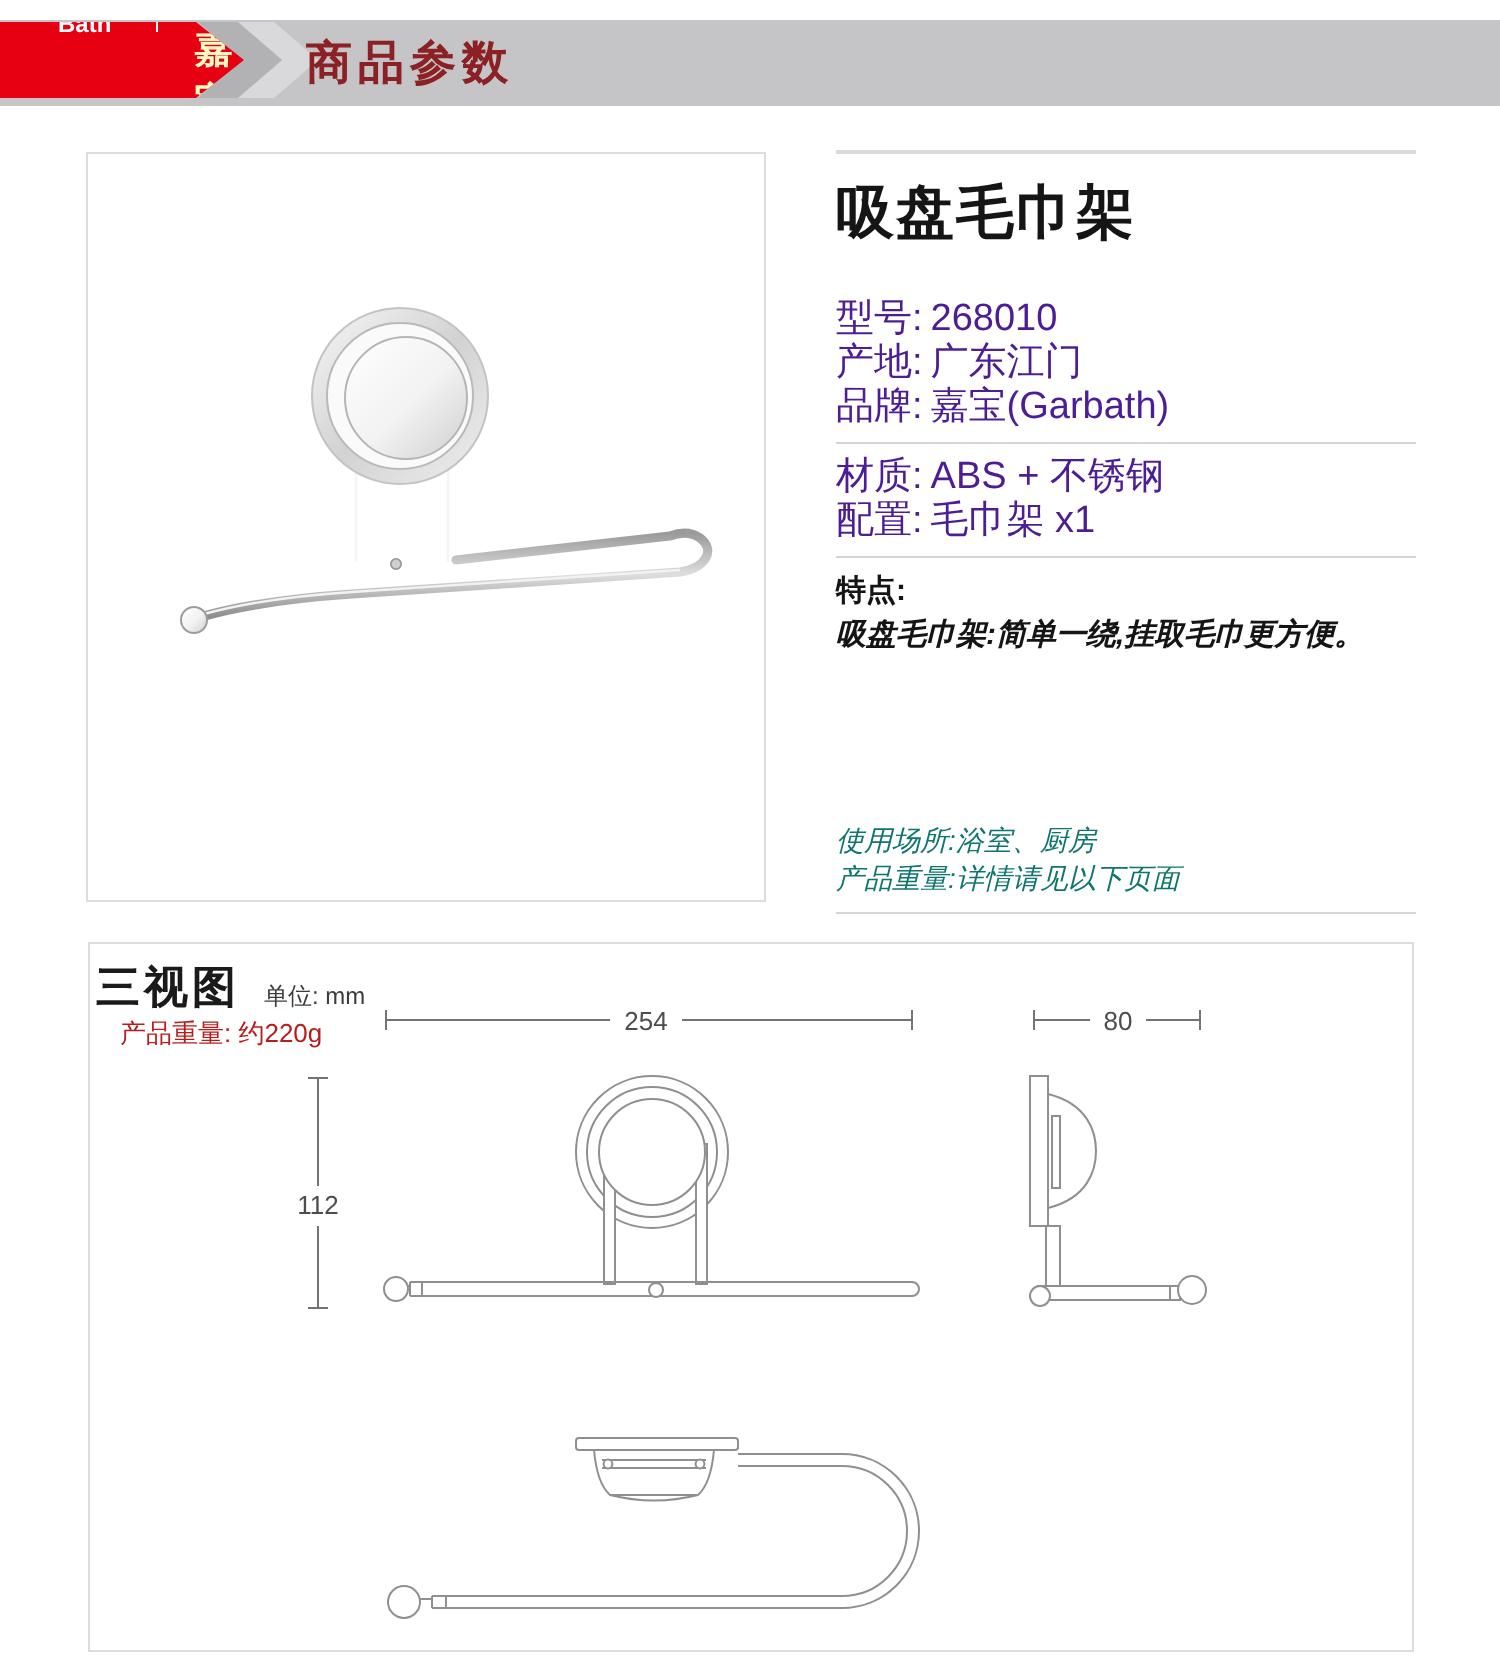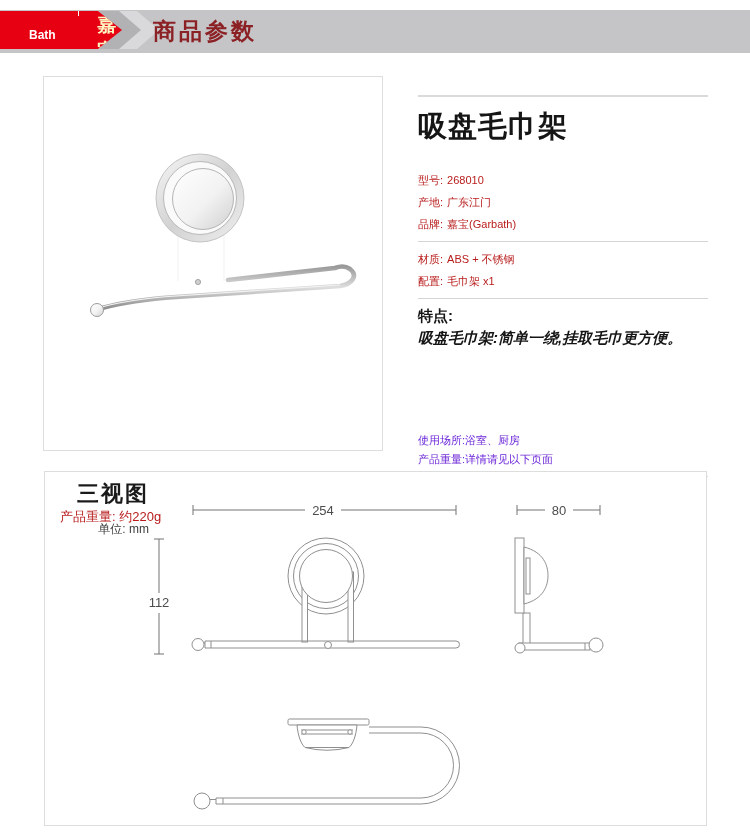--- a/index.html
+++ b/index.html
@@ -22,55 +22,55 @@
   .logo-bar { width:1px; height:20px; background:#fff; margin:0 3px 0 6px; }
   .logo-cn { color:#fef9c3; font-weight:bold; font-size:19px; letter-spacing:1px;margin-top:16px; }
   .banner-title { position:absolute; left:153px; top:0; height:56px; line-height:43px;
     font-size:23px; font-weight:bold; color:#8b2125; letter-spacing:3px; }
 
   
   .photo-box { position:absolute; left:43px; top:76px; width:340px; height:375px;
     background:#fff; border:1px solid #ddd; }
 
   
-  .right-col { position:absolute; left:418px; top:75px; width:290px;margin-top:20px; }
+  .right-col { position:absolute; left:418px; top:75px; width:290px; }
   .rule-top { height:2px; background:#dadadc; margin-bottom:10px; }
   .rule { height:1px; background:#d5d5d7; margin:6px 0; }
   .prod-title { font-size:29px; font-weight:bold; color:#151515; letter-spacing:1px; margin:0 0 22px; }
-  .spec-row { font-size:11px; line-height:22px; color:#b91c1c; white-space:nowrap; }
+  .spec-row { font-size:19px; line-height:22px; color:#4c1d95; white-space:nowrap; }
   .spec-row .lbl { margin-right:4px; }
   .feat-block { margin-top:6px; }
   .feat-title { font-size:15px; font-weight:bold; color:#151515; line-height:22px; }
   .feat-text  { font-size:15px; font-weight:bold; color:#151515; line-height:22px; white-space:nowrap;font-style:italic; }
   .usage-block { margin-top:82px; }
-  .usage-row { font-size:11px; line-height:19px; color:#6d28d9; white-space:nowrap; }
+  .usage-row { font-size:14px; line-height:19px; color:#0f766e; white-space:nowrap;font-style:italic; }
 
   
   .draw-box { position:absolute; left:44px; top:471px; width:663px; height:355px;
     background:#fff; border:1px solid #ddd; }
-  .draw-head { position:absolute; left:32px; top:7px; display:flex; align-items:flex-end; gap:12px;flex-direction:column; }
+  .draw-head { position:absolute; left:3px; top:7px; display:flex; align-items:flex-end; gap:12px; }
   .draw-title { font-size:22px; font-weight:bold; color:#1a1a1a; letter-spacing:2px; }
   .draw-unit { font-size:12px; color:#3c3c3c; padding-bottom:2px; }
   .draw-weight { position:absolute; left:15px; top:36px; font-size:13px; color:#b91c1c; }
   svg { display:block; }
   .views-svg { position:absolute; left:0; top:0; }
 </style>
 </head>
 <body>
 
 <div class="page">
 
   <div class="banner">
     <div class="chev chev2"></div>
     <div class="chev chev1"></div>
     <div class="red-flag">
       <div class="logo">
         <div class="logo-en">
           <div>Gar</div>
-          <div style="padding-left:5px;margin-top:23px;">Bath</div>
+          <div style="padding-left:5px;">Bath</div>
         </div>
         <svg class="logo-roof" width="26" height="14" viewBox="0 0 26 14">
           <polyline points="1,13 12,2 23,11" fill="none" stroke="#ffffff" stroke-width="2.2"></polyline>
           <rect x="18" y="2" width="3" height="5" fill="#ffffff"></rect>
         </svg>
         <div class="logo-bar"></div>
         <div class="logo-cn">嘉宝</div>
       </div>
     </div>
     <div class="banner-title">商品参数</div>

